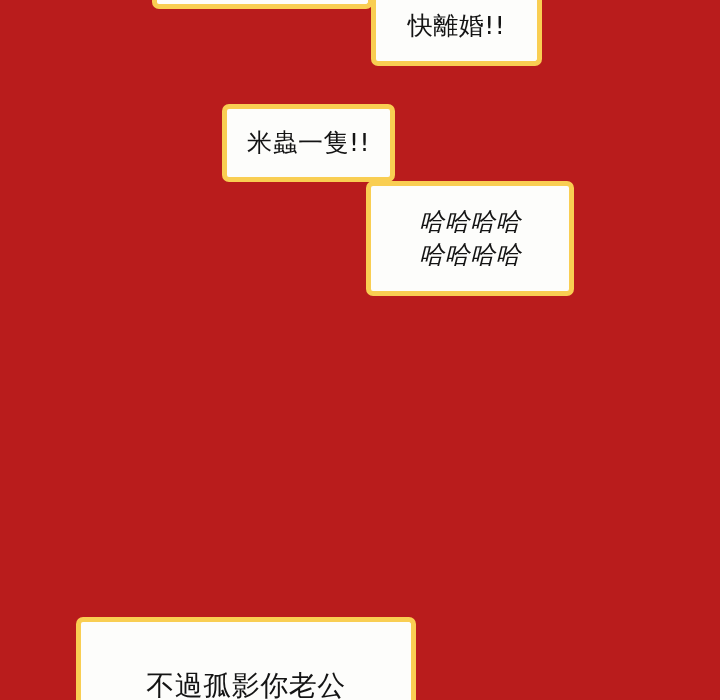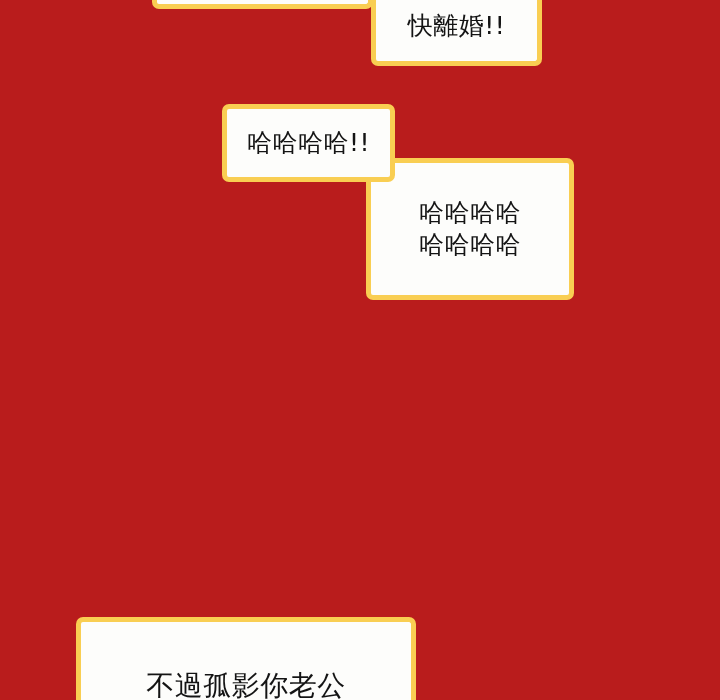--- a/index.html
+++ b/index.html
@@ -80,24 +80,25 @@
     height: 78px;
     z-index: 3;
   }
   #bubble-freeloader .bubble-text {
     font-size: 25px;
   }
 
   
   #bubble-laugh {
     left: 366px;
-    top: 158px;
+    top: 181px;
     width: 208px;
-    height: 142px;
+    height: 115px;
     z-index: 2;
+    font-style: italic;
   }
   #bubble-laugh .bubble-text {
     font-size: 25px;
   }
 
   
   #bubble-husband {
     left: 76px;
     top: 617px;
     width: 340px;
@@ -119,21 +120,21 @@
 
   <div class="bubble" id="bubble-cropped-top">
     <span class="bubble-text"></span>
   </div>
 
   <div class="bubble" id="bubble-divorce">
     <span class="bubble-text">快離婚!!</span>
   </div>
 
   <div class="bubble" id="bubble-freeloader">
-    <span class="bubble-text">哈哈哈哈!!</span>
+    <span class="bubble-text">米蟲一隻!!</span>
   </div>
 
   <div class="bubble" id="bubble-laugh">
     <span class="bubble-text">哈哈哈哈
 哈哈哈哈</span>
   </div>
 
   <div class="bubble" id="bubble-husband">
     <span class="bubble-text">不過孤影你老公</span>
   </div>

